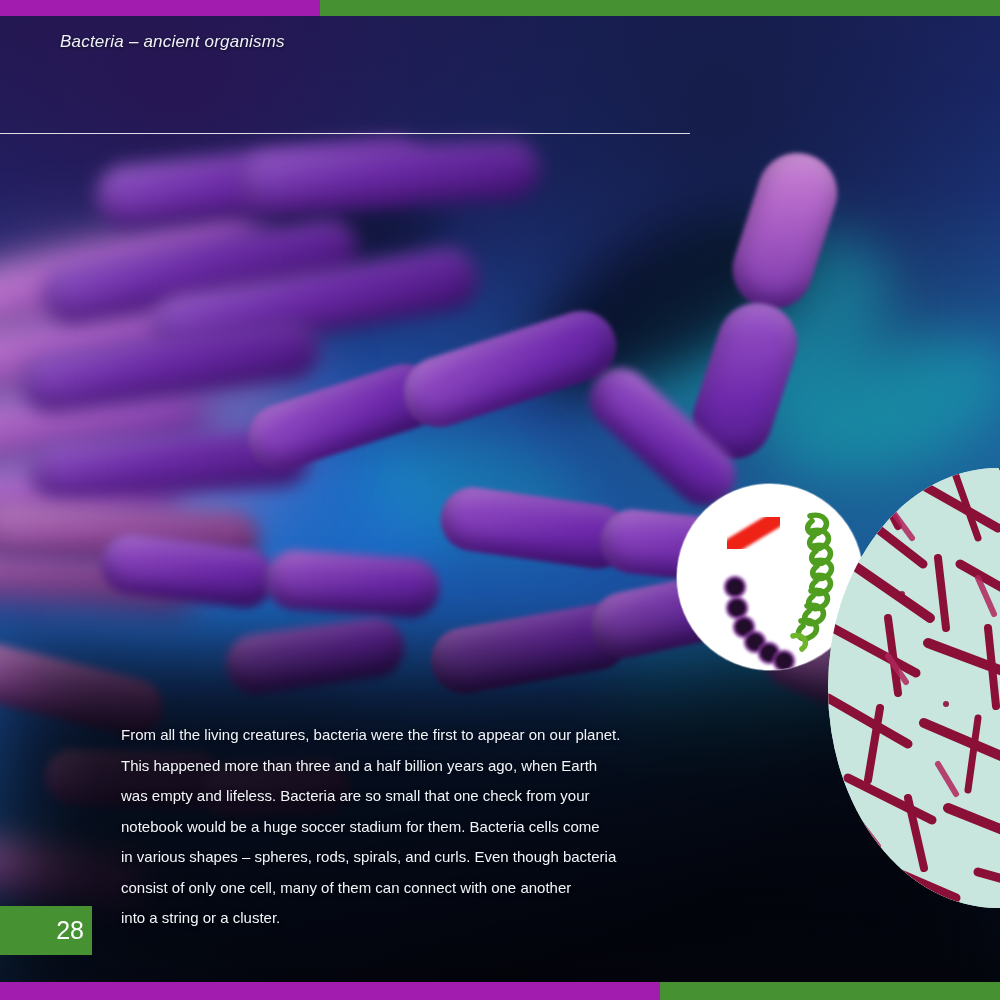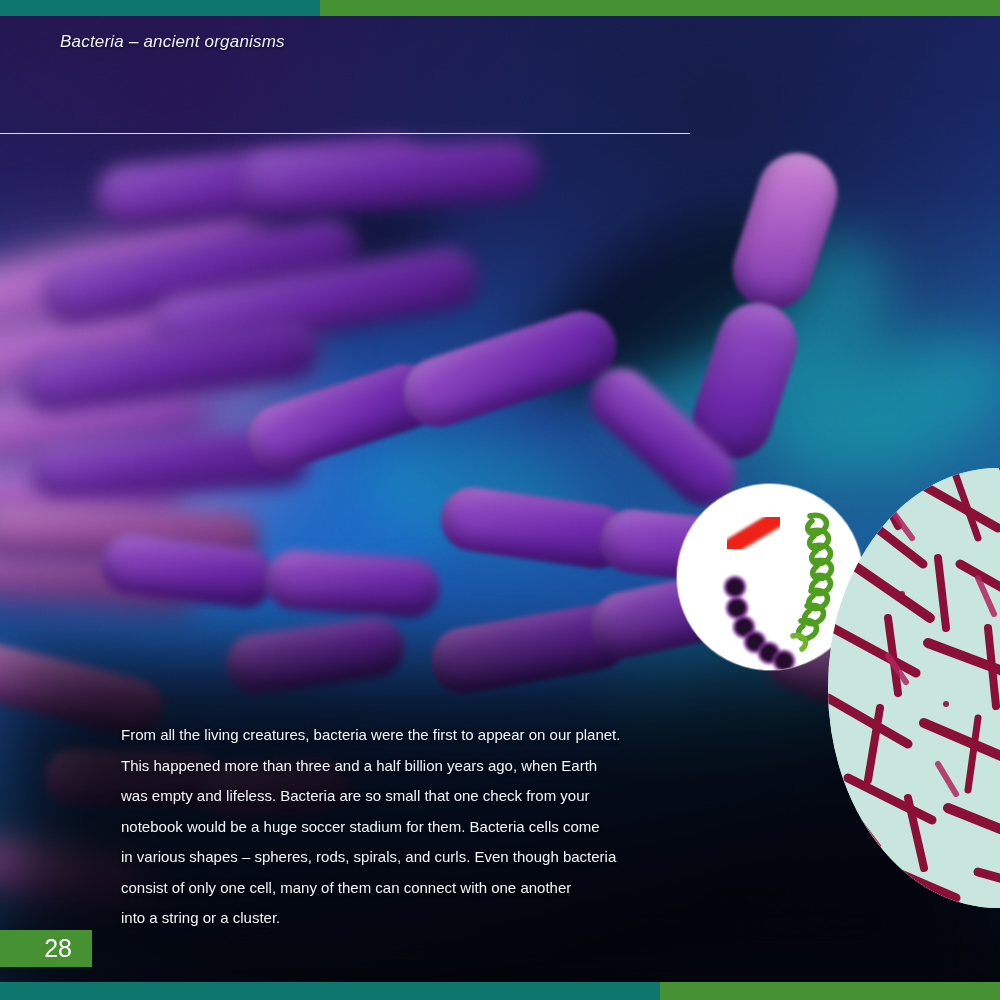--- a/index.html
+++ b/index.html
@@ -5,21 +5,21 @@
 <style>
   html,body{margin:0;padding:0;background:#000;}
   body{
     font-family:"Liberation Sans","DejaVu Sans",sans-serif;
     -webkit-font-smoothing:antialiased;
   }
   .page{
     position:relative;
     width:1000px;height:1000px;
     overflow:hidden;
-    background:#0f766e;
+    background:#a21caf;
   }
 
   
   .photo{
     position:absolute;left:0;top:16px;width:1000px;height:966px;
     overflow:hidden;
     background:
       radial-gradient(circle at 72% 10%, rgba(20,28,70,.95) 0%, rgba(20,28,70,0) 42%),
       radial-gradient(ellipse 60% 45% at 18% 8%, rgba(40,20,80,.85) 0%, rgba(40,20,80,0) 70%),
       radial-gradient(ellipse 55% 40% at 88% 42%, rgba(26,150,170,.55) 0%, rgba(26,150,170,0) 62%),
@@ -85,23 +85,23 @@
   
   .body-copy{
     position:absolute;left:121px;top:720px;width:700px;
     font-size:15px;line-height:30.5px;color:#f2f5fa;
     text-shadow:0 1px 4px rgba(0,0,0,.55);
     white-space:pre-line;
   }
 
   
   .pagenum-box{
-    position:absolute;left:0;top:930px;width:92px;height:37px;
+    position:absolute;left:0;top:906px;width:92px;height:49px;
     display:flex;align-items:center;justify-content:flex-end;
-    padding-right:20px;box-sizing:border-box;
+    padding-right:8px;box-sizing:border-box;
   }
   .pagenum{
     font-size:25px;color:#ffffff;line-height:1;
   }
 
   
   .inset-shapes{
     position:absolute;left:677px;top:484px;width:186px;height:186px;
     border-radius:50%;background:#ffffff;overflow:hidden;
     box-shadow:0 0 0 1px rgba(255,255,255,.4);

